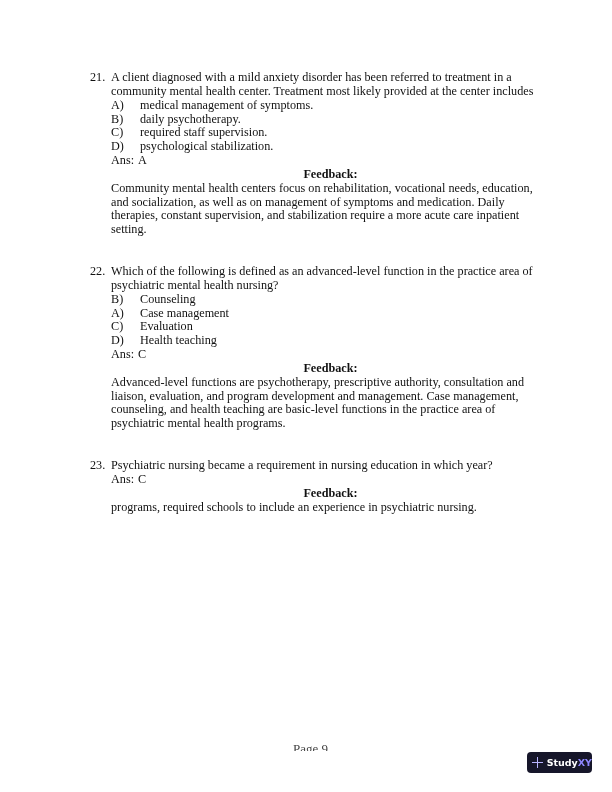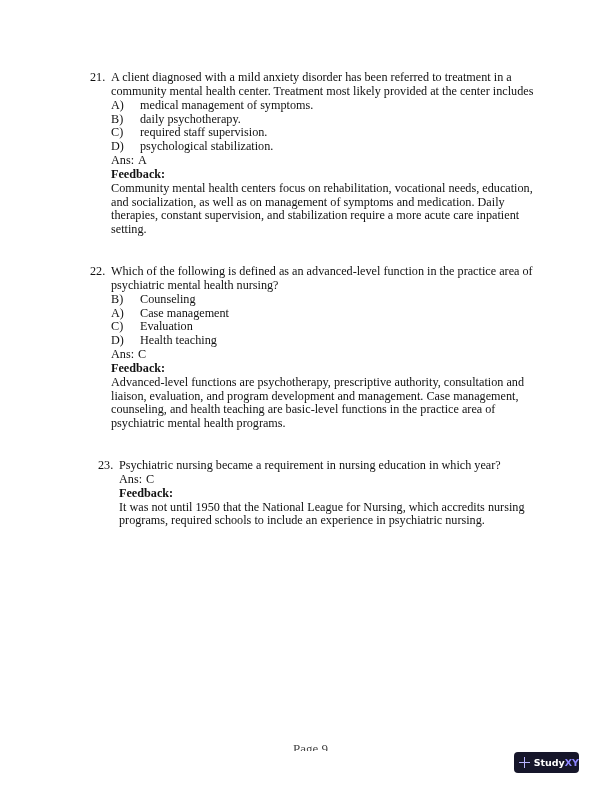--- a/index.html
+++ b/index.html
@@ -10,32 +10,32 @@
   }
   .question { position: absolute; left: 90px; width: 460px; }
   .q-line { position: relative; padding-left: 21px; white-space: nowrap; }
   .q-num { position: absolute; left: 0; top: 0; }
   .q-stem { display: block; }
   .options { margin: 0; padding: 0 0 0 21px; list-style: none; }
   .option { position: relative; white-space: nowrap; }
   .opt-letter { display: inline-block; width: 29px; }
   .ans { padding-left: 21px; white-space: nowrap; }
   .ans-value { margin-left: 4px; }
-  .fb-label { padding-left: 21px; font-weight: bold; }
+  .fb-label { padding-left: 21px; font-weight: bold; text-align: center; }
   .fb-text { padding-left: 21px; white-space: nowrap; }
   .fb-text span { display: block; }
   #q21 { top: 71px; }
   #q22 { top: 265px; }
-  #q23 { top: 459px; margin-left: 8px; }
+  #q23 { top: 459px; }
   .page-num {
     position: absolute; left: 293px; top: 743px; font-size: 13px; color: #444;
     height: 8px; overflow: hidden; line-height: 12px;
   }
   .studyxy {
-    position: absolute; left: 514px; top: 752px; width: 65px; height: 21px;
+    position: absolute; left: 527px; top: 752px; width: 65px; height: 21px;
     background: #16162a; border-radius: 4px; display: flex; align-items: center;
     font-family: "DejaVu Sans", sans-serif; font-weight: bold; font-size: 9.5px; color: #ffffff;
   }
   .studyxy .plus { width: 11px; height: 11px; margin: 0 4px 0 5px; position: relative; }
   .studyxy .plus::before, .studyxy .plus::after {
     content: ""; position: absolute; background: #b9b4ff;
   }
   .studyxy .plus::before { left: 5px; top: 0; width: 1.3px; height: 11px; }
   .studyxy .plus::after { left: 0; top: 5px; width: 11px; height: 1.3px; }
   .studyxy .xy { color: #8e86ff; }
@@ -88,21 +88,20 @@
 </div>
 
 <div class="question" id="q23">
   <div class="q-line">
     <span class="q-num">23.</span>
     <span class="q-stem">Psychiatric nursing became a requirement in nursing education in which year?</span>
   </div>
   <div class="ans"><span>Ans:</span><span class="ans-value">C</span></div>
   <div class="fb-label">Feedback:</div>
   <div class="fb-text">
-    <span>It was not until 1950 that the National League for Nursing, which accredits nursing</span>
     <span>programs, required schools to include an experience in psychiatric nursing.</span>
   </div>
 </div>
 
 <div class="page-num">Page 9</div>
 
 <div class="studyxy">
   <span class="plus"></span>
   <span><span>Study</span><span class="xy">XY</span></span>
 </div>

